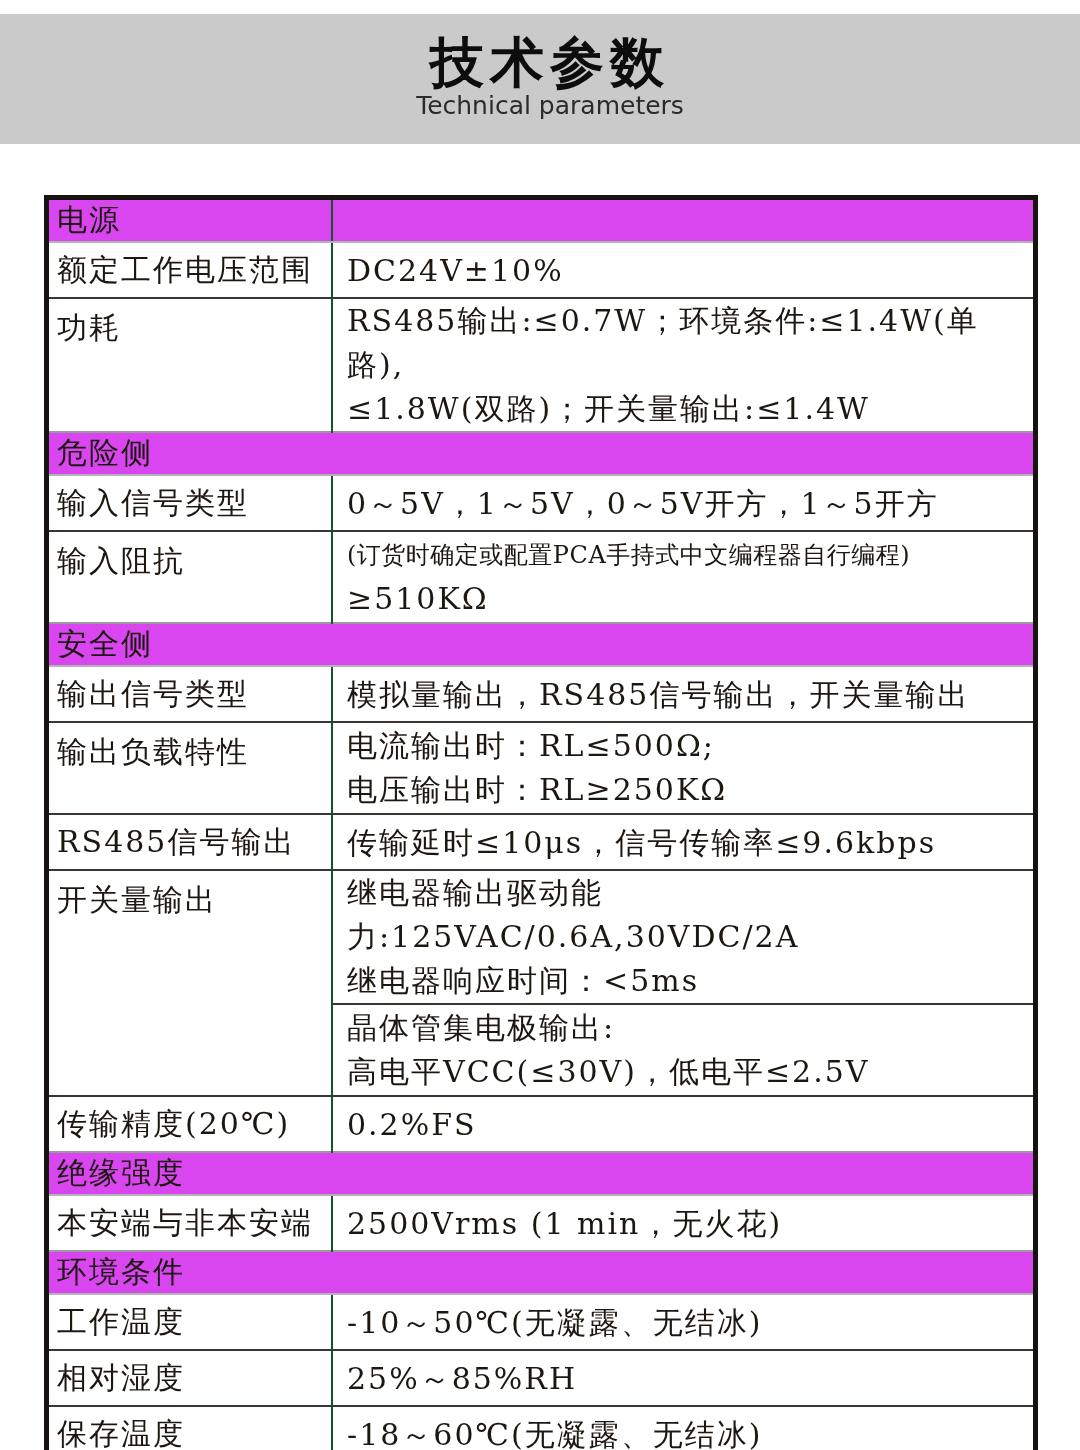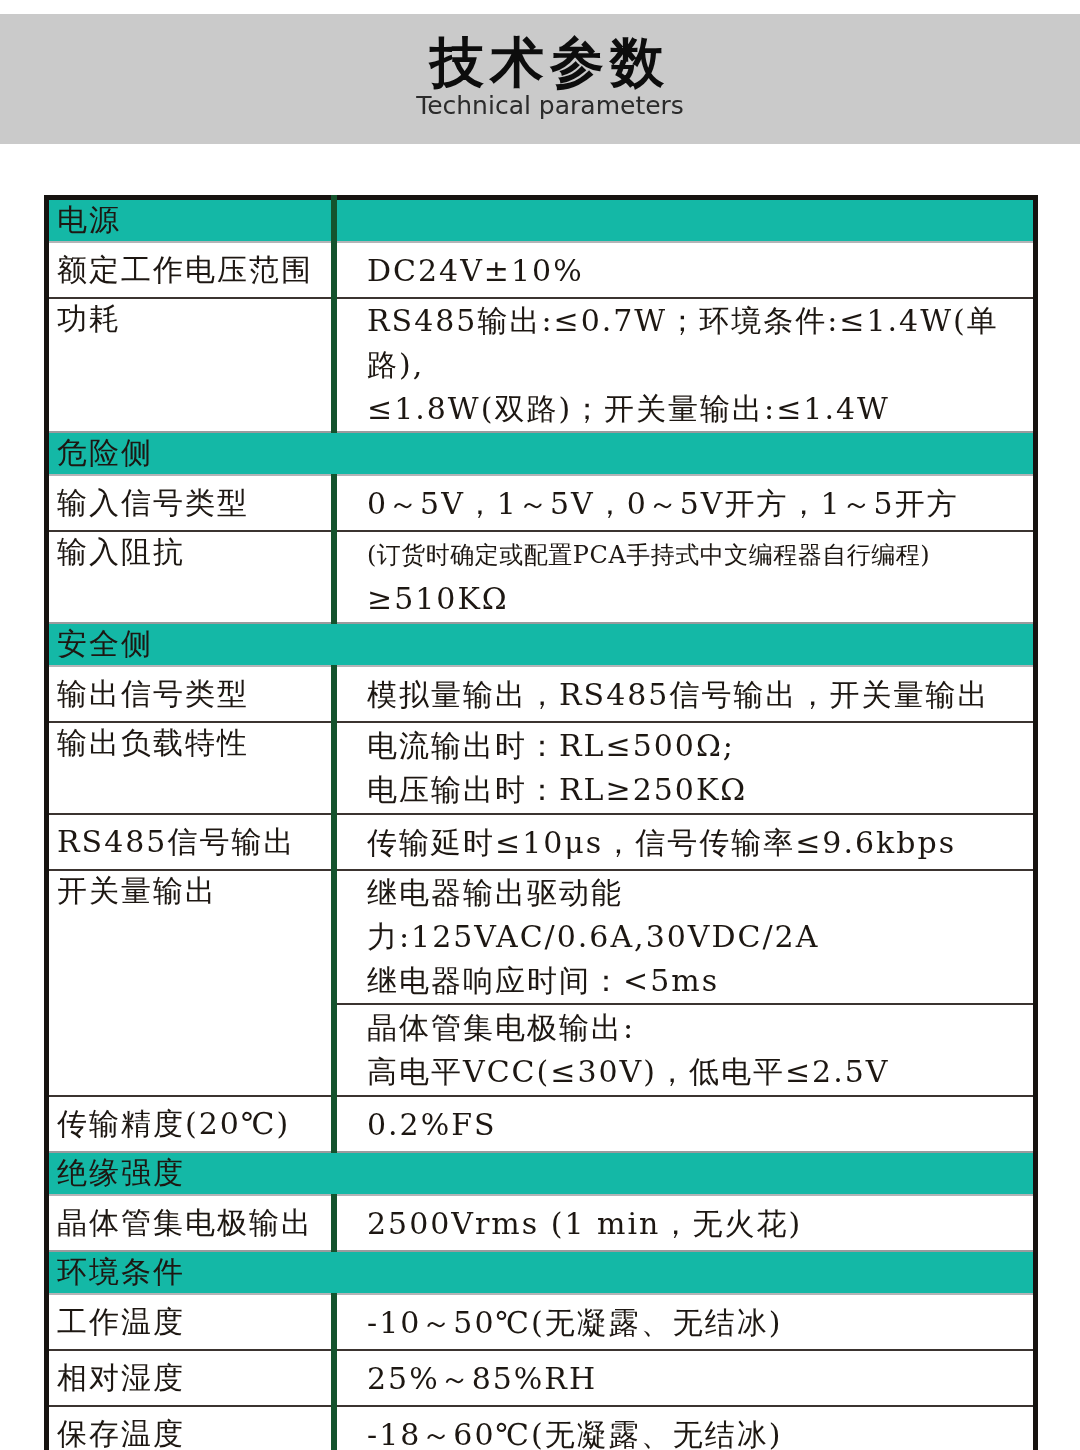--- a/index.html
+++ b/index.html
@@ -31,35 +31,35 @@
     border-collapse:collapse;table-layout:fixed;
     border:5px solid #161310;
     font-size:30px;
     letter-spacing:2px;
   }
   td{padding:0;vertical-align:middle;}
   td.label{
     width:274px;padding-left:8px;
   }
   td.val{
-    border-left:6px solid #14532d;
-    padding-left:30px;
+    border-left:2px solid #14532d;
+    padding-left:14px;
   }
   tr.h-sec{height:38px;}
   tr.h-one{height:56px;}
   tr.h-two{height:92px;}
   tr.h-twa{height:88px;}
   tr.section td{
-    background:#14b8a6;
+    background:#d946ef;
     border-top:2px solid #9b9b9e;
     border-bottom:2px solid #b4b4b7;
   }
   tr.lt td{border-top:2px solid #3b3430;}
   td.lt-val{border-top:2px solid #3b3430;margin-top:35px;}
-  td.vtop{vertical-align:top;}
+  td.vtop{vertical-align:top;padding-top:9px;}
   .ln{display:block;line-height:44px;}
   .ln.small{font-size:24px;letter-spacing:0.5px;}
   .one-ln{line-height:34px;}
 </style>
 </head>
 <body>
 
 <div class="banner">
   <div class="title">技术参数</div>
   <div class="subtitle">Technical parameters</div>
@@ -142,21 +142,21 @@
   <tr class="h-one lt">
     <td class="label">传输精度(20℃)</td>
     <td class="val"><span class="one-ln">0.2%FS</span></td>
   </tr>
 
   <tr class="section h-sec">
     <td class="label" colspan="2">绝缘强度</td>
   </tr>
 
   <tr class="h-one">
-    <td class="label">晶体管集电极输出</td>
+    <td class="label">本安端与非本安端</td>
     <td class="val"><span class="one-ln">2500Vrms (1 min，无火花)</span></td>
   </tr>
 
   <tr class="section h-sec">
     <td class="label" colspan="2">环境条件</td>
   </tr>
 
   <tr class="h-one">
     <td class="label">工作温度</td>
     <td class="val"><span class="one-ln">-10～50℃(无凝露、无结冰)</span></td>

